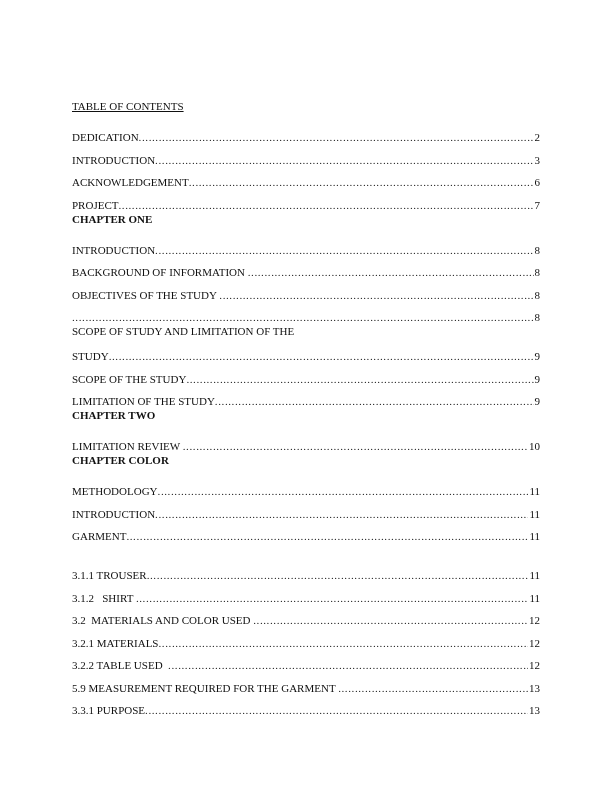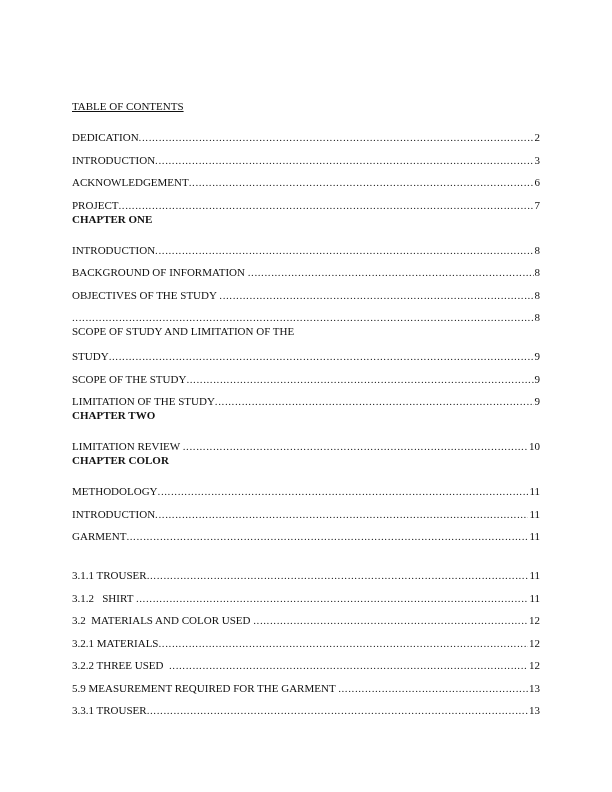--- a/index.html
+++ b/index.html
@@ -215,30 +215,30 @@
       <span class="page-num">12</span>
     </div>
 
     <div class="toc-row">
       <span class="entry-label">3.2.1 MATERIALS</span>
       <span class="leader"></span>
       <span class="page-num">12</span>
     </div>
 
     <div class="toc-row">
-      <span class="entry-label">3.2.2 THREE USED  </span>
+      <span class="entry-label">3.2.2 TABLE USED  </span>
       <span class="leader"></span>
       <span class="page-num">12</span>
     </div>
 
     <div class="toc-row">
       <span class="entry-label">5.9 MEASUREMENT REQUIRED FOR THE GARMENT </span>
       <span class="leader"></span>
       <span class="page-num">13</span>
     </div>
 
     <div class="toc-row">
-      <span class="entry-label">3.3.1 TROUSER</span>
+      <span class="entry-label">3.3.1 PURPOSE</span>
       <span class="leader"></span>
       <span class="page-num">13</span>
     </div>
   </div>
 </div>
 
 </body></html>

